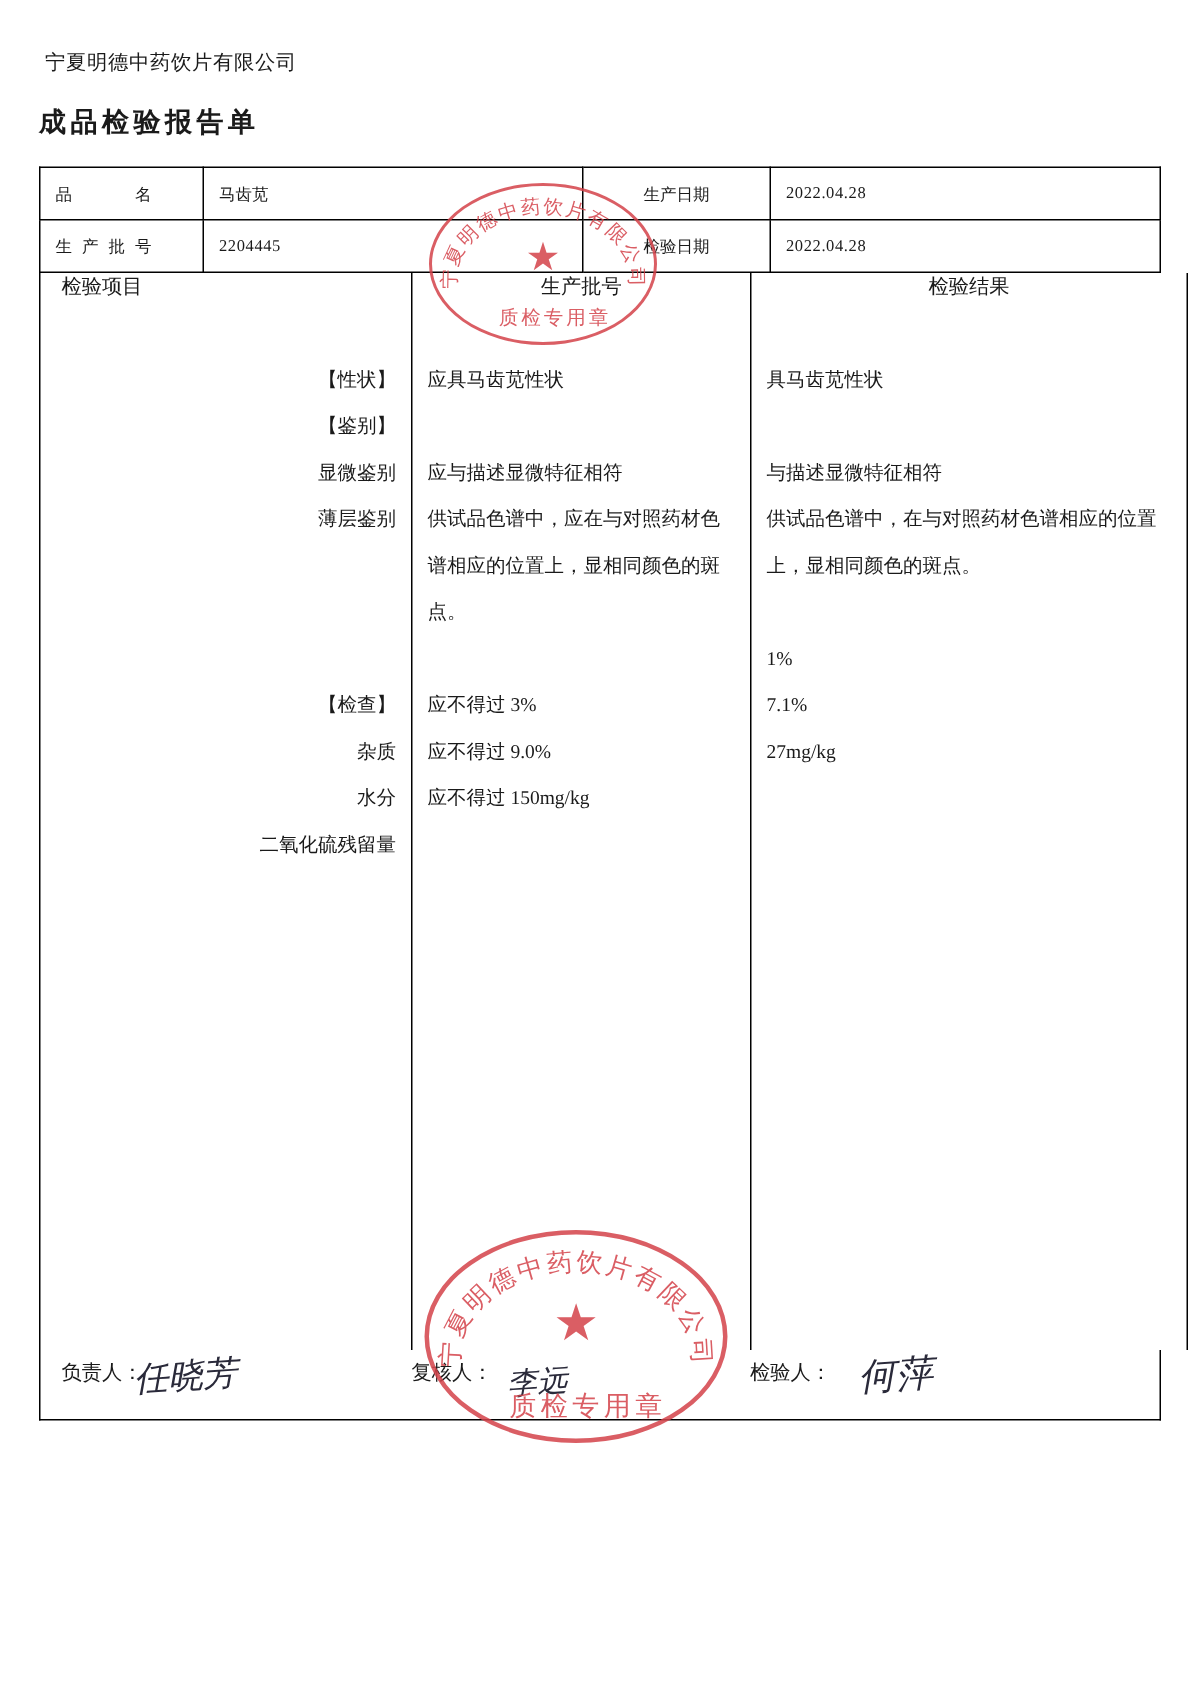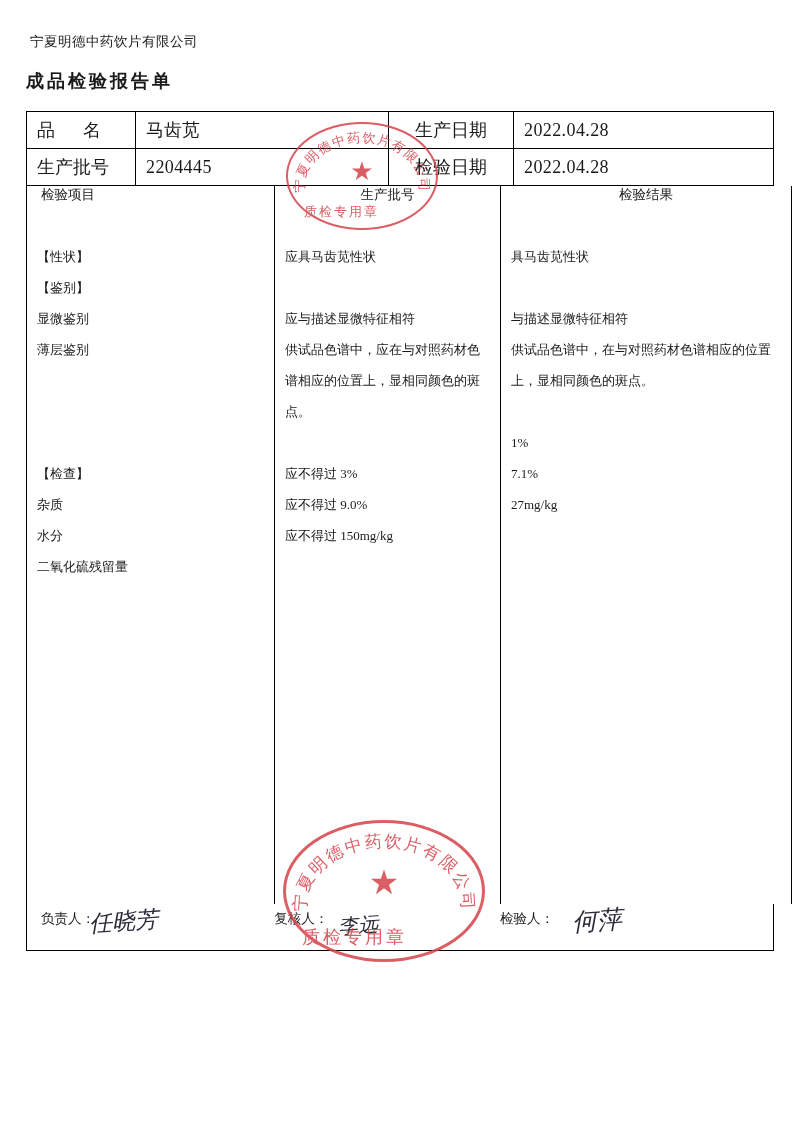--- a/index.html
+++ b/index.html
@@ -43,21 +43,21 @@
     font-weight: bold;
     letter-spacing: 3px;
     margin-top: 18px;
     margin-bottom: 18px;
   }
   
   table.main {
     width: 100%;
     border-collapse: collapse;
     table-layout: fixed;
-    font-size: 18px;
+    font-size: 11px;
   }
   table.main td {
     border: 1px solid #000;
     padding: 6px 10px;
     vertical-align: middle;
     height: 22px;
   }
   .lbl {
     width: 88px;
     white-space: nowrap;
@@ -82,21 +82,21 @@
     table-layout: fixed;
     font-size: 13px;
     border-top: none;
   }
   table.items td {
     border-left: 1px solid #000;
     border-right: 1px solid #000;
     padding: 0;
     vertical-align: top;
   }
-  .col-a { width: 233px; }
+  .col-a { width: 233px; text-align: right; }
   .col-b { width: 225px; }
   .col-c { width: 290px; }
   .head-cell {
     text-align: center;
     padding: 8px 0 10px 0;
     font-size: 13.5px;
   }
   .items-body {
     height: 700px;
     position: relative;
@@ -182,20 +182,21 @@
     transform: translate(-50%, -50%);
     font-size: 26px;
     line-height: 1;
   }
   .stamp-bottom .star { font-size: 34px; top: 44%; }
   .stamp .subtext {
     position: absolute;
     left: 16px;
     right: 0;
     bottom: 7px;
+    text-align: center;
     font-size: 13px;
     letter-spacing: 2px;
     font-family: "Liberation Serif", serif;
   }
   .stamp-bottom .subtext {
     bottom: 10px;
     font-size: 18px;
     letter-spacing: 3px;
   }
   svg text { fill: #d4424a; }

